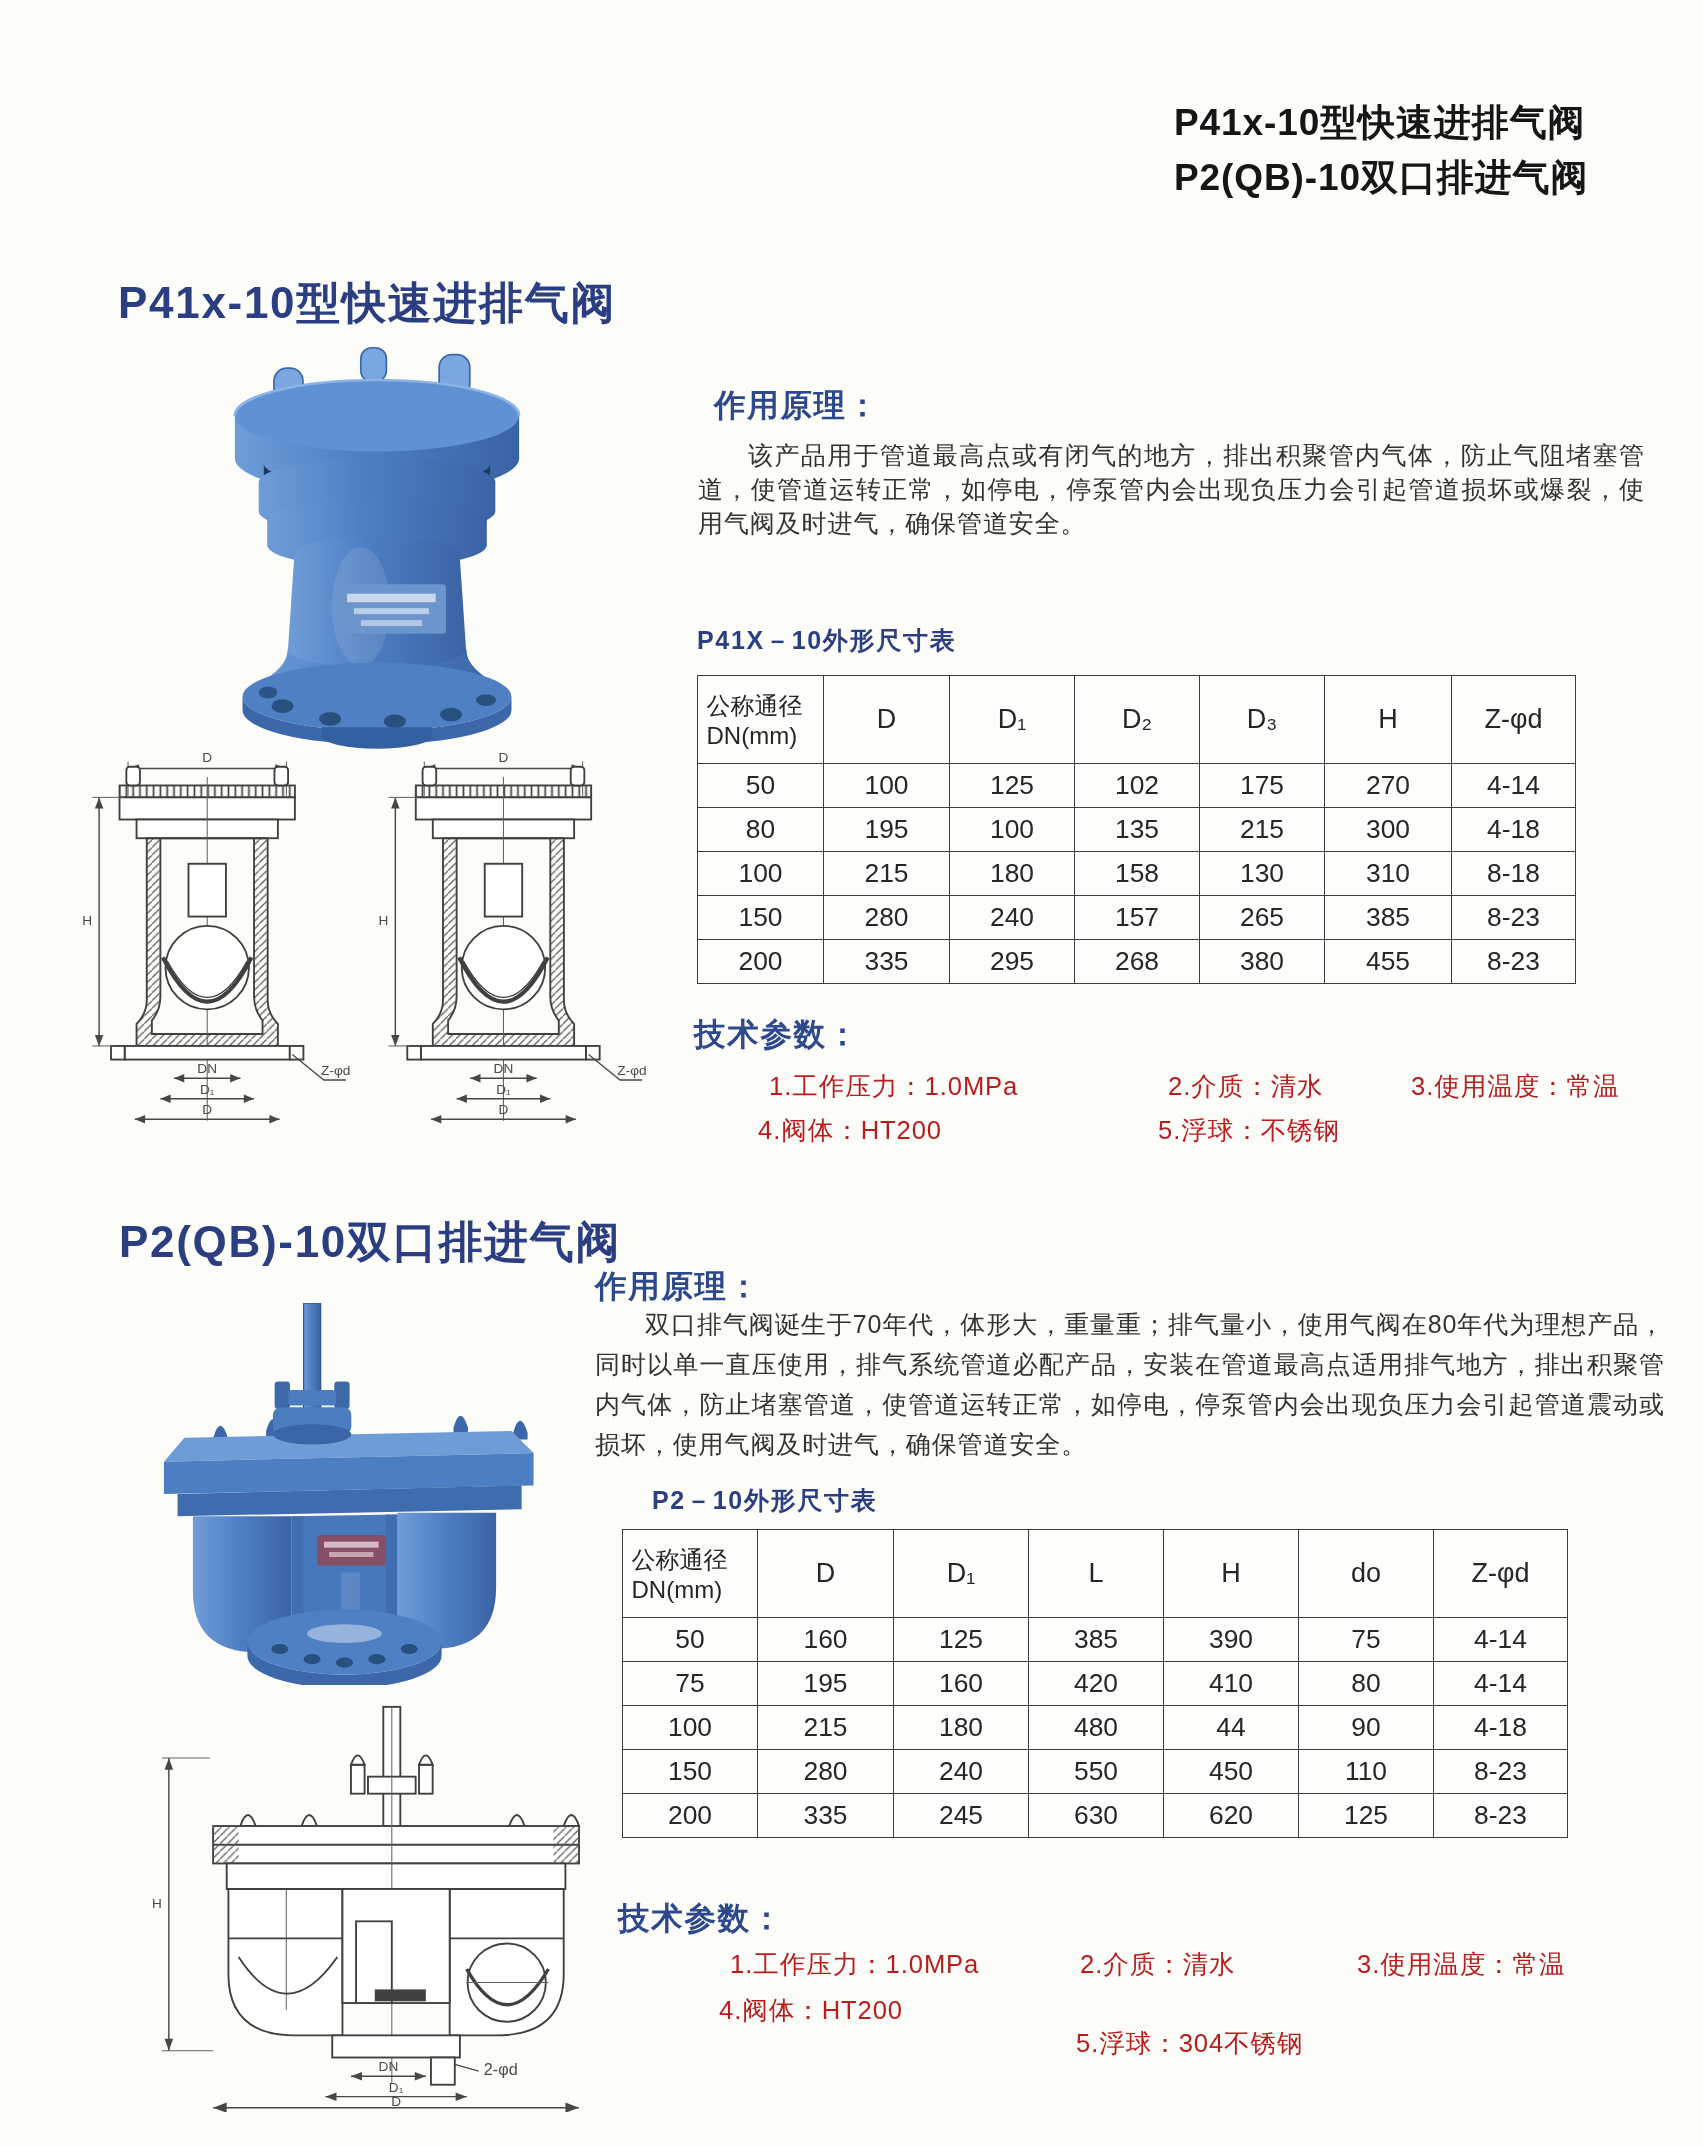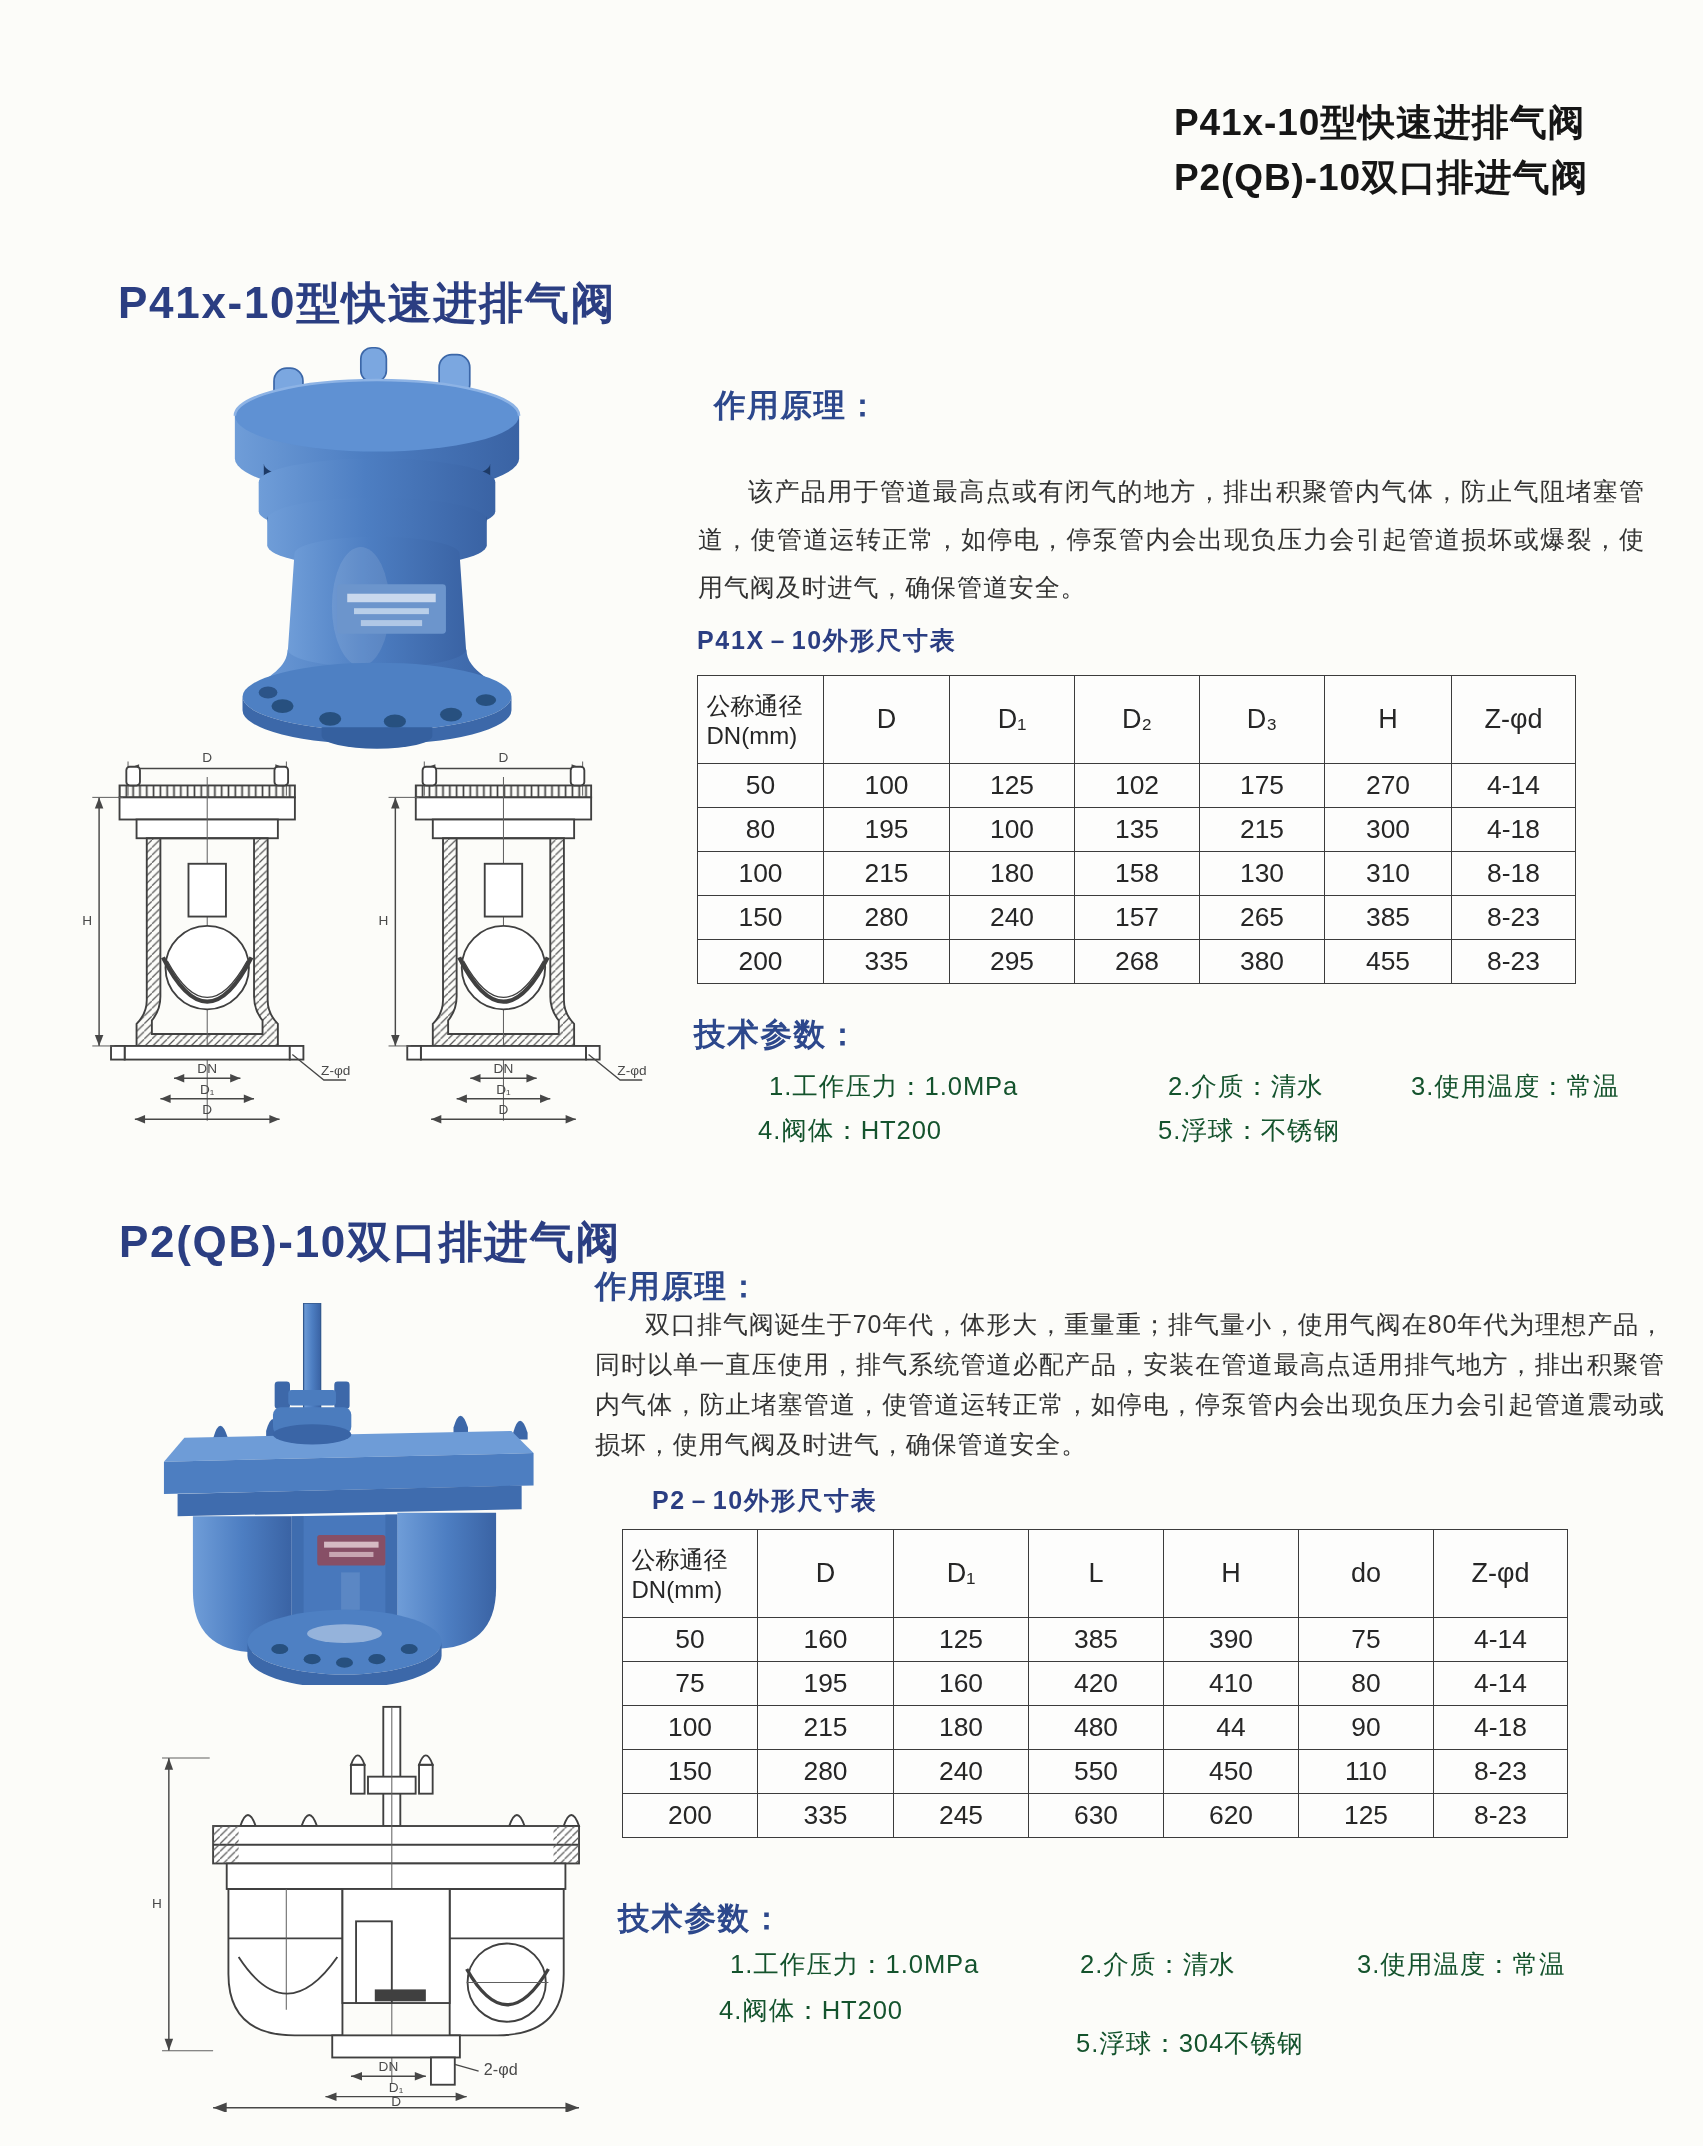--- a/index.html
+++ b/index.html
@@ -4,29 +4,29 @@
 <style>
   html,body{margin:0;padding:0;background:#e9e9e9;}
   #page{position:relative;width:1704px;height:2147px;background:#fcfcf9;overflow:hidden;
         font-family:"Liberation Sans","DejaVu Sans",sans-serif;color:#2e2e2e;}
   .abs{position:absolute;}
   .doc-header{font-size:37px;font-weight:bold;color:#161616;line-height:55px;letter-spacing:0.9px;}
   .sec-title{font-size:44px;font-weight:bold;color:#2b3e82;letter-spacing:1.7px;}
   .sub-head{font-size:31.5px;font-weight:bold;color:#2d488c;letter-spacing:1.7px;}
   .tbl-title{font-size:25px;font-weight:bold;color:#2b3e82;letter-spacing:1.7px;}
   .para{font-size:25px;color:#333;text-align:justify;text-indent:2em;letter-spacing:0.9px;}
-  .para1{line-height:48px;margin-top:29px;}
+  .para1{line-height:34px;}
   .para2{line-height:40px;}
   table.dim{border-collapse:collapse;table-layout:fixed;background:#fdfdfc;}
   table.dim th,table.dim td{border:1.7px solid #3c3c3c;text-align:center;vertical-align:middle;
        font-weight:normal;color:#262626;padding:0;}
   table.dim th{height:87px;font-size:27px;white-space:pre-line;}
   table.dim th:first-child{font-size:24px;text-align:left;padding-left:8.5px;}
   table.dim td{height:43px;font-size:26.4px;}
-  .param-item{position:absolute;font-size:25.6px;color:#14532d;letter-spacing:0.9px;white-space:nowrap;}
+  .param-item{position:absolute;font-size:25.6px;color:#b91c1c;letter-spacing:0.9px;white-space:nowrap;}
   
   .ln{stroke:#404040;stroke-width:2.2;}
   .thin{stroke:#606060;stroke-width:1.2;}
   .dl{stroke:#474747;stroke-width:1.7;}
   .dt{font-size:16px;fill:#4a4a4a;text-anchor:middle;font-family:"Liberation Sans","DejaVu Sans",sans-serif;}
 </style>
 </head>
 <body>
 
 <div id="page">

